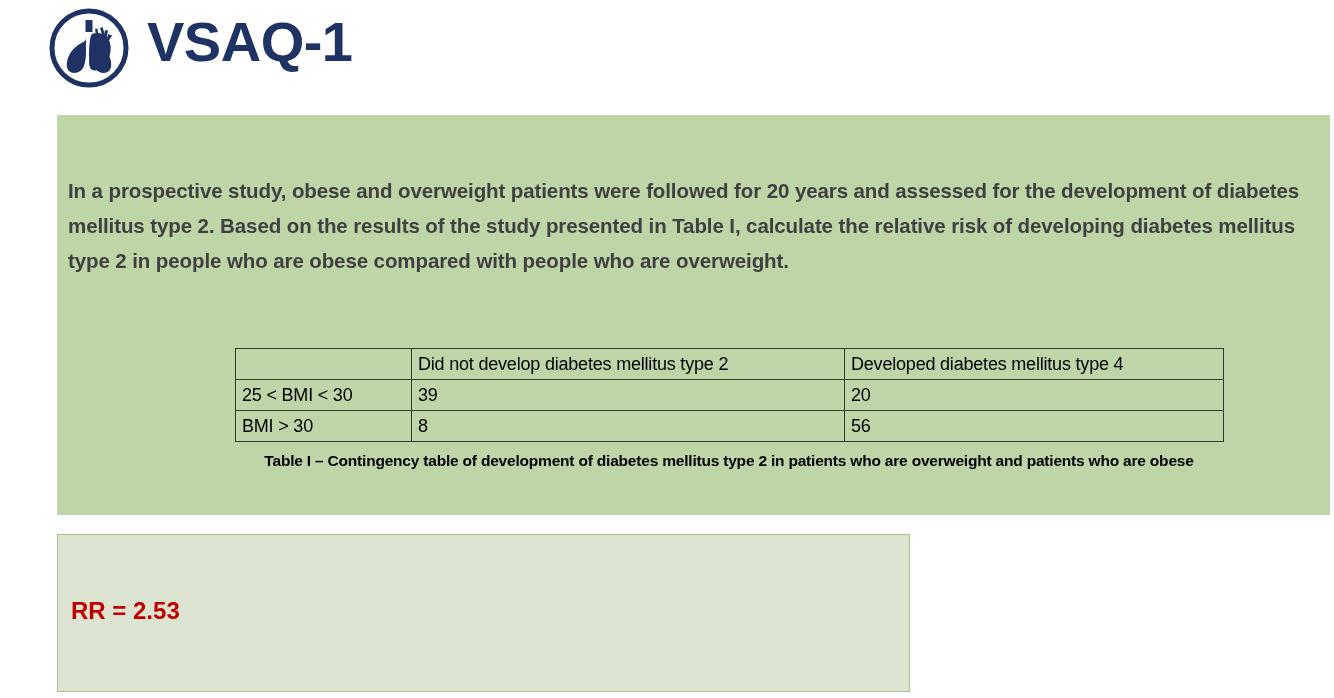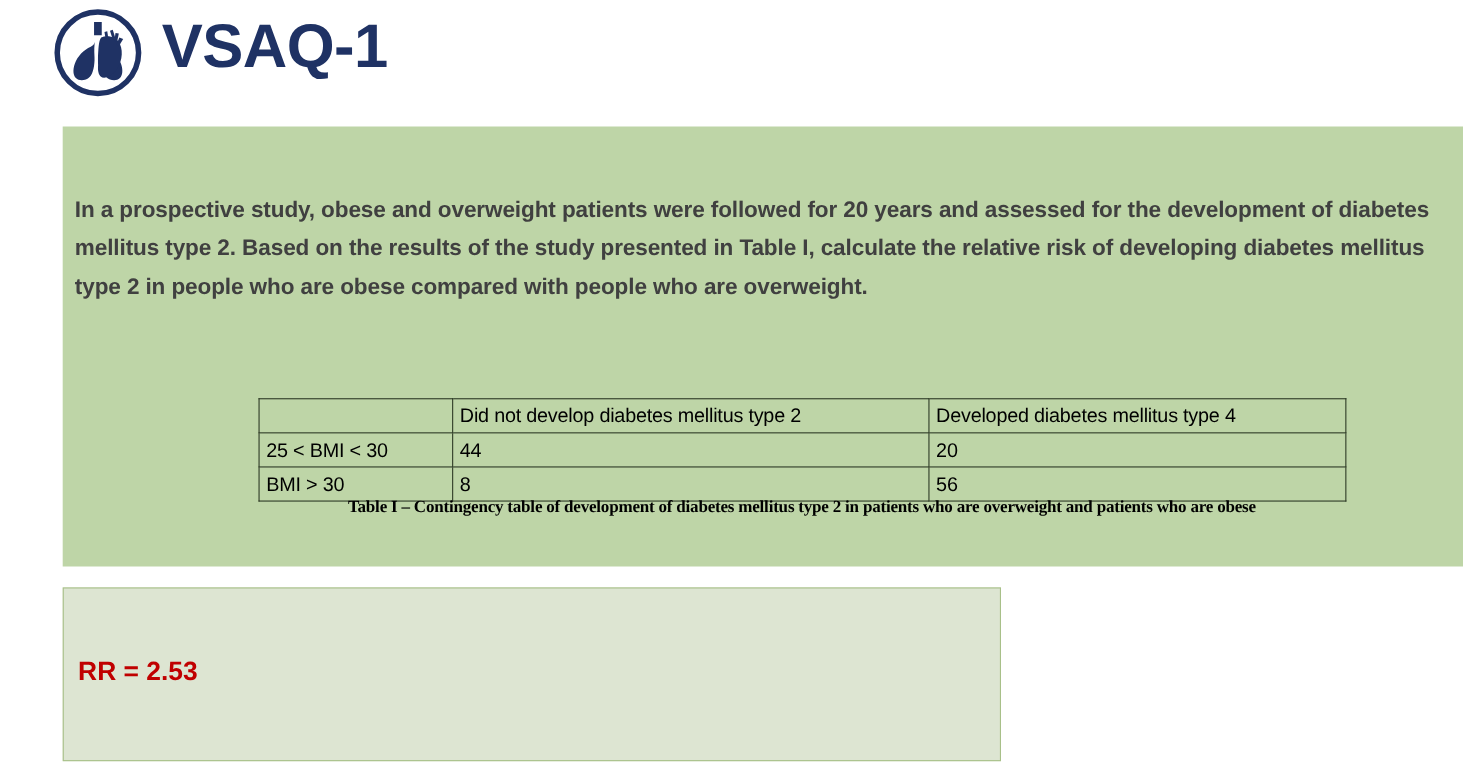--- a/index.html
+++ b/index.html
@@ -66,21 +66,21 @@
     color: #404040;
     line-height: 35px;
     text-align: left;
     letter-spacing: -0.1px;
   }
 
   
   #contingency-table {
     position: absolute;
     left: 178px;
-    top: 247px;
+    top: 233px;
     width: 988px;
     border-collapse: collapse;
     table-layout: fixed;
   }
   #contingency-table td {
     border: 1.3px solid #2e3b26;
     font-family: "Liberation Sans", sans-serif;
     font-size: 18px;
     font-weight: normal;
     color: #000000;
@@ -94,21 +94,21 @@
   }
   .col-label  { width: 176px; }
   .col-nodev  { width: 433px; }
   .col-dev    { width: 379px; }
 
   #table-caption {
     position: absolute;
     left: 178px;
     top: 332px;
     width: 988px;
-    font-family: Liberation Serif, serif;
+    font-family: Liberation Sans, sans-serif;
     font-size: 15.5px;
     font-weight: bold;
     color: #000000;
     text-align: center;
     line-height: 28px;
     letter-spacing: -0.2px;
   }
 
   
   #answer-box {
@@ -174,21 +174,21 @@
         <col class="col-dev">
     </colgroup>
     <tbody>
       <tr>
         <td></td>
         <td>Did not develop diabetes mellitus type 2</td>
         <td>Developed diabetes mellitus type 4</td>
       </tr>
       <tr>
         <td>25 &lt; BMI &lt; 30</td>
-        <td>44</td>
+        <td>39</td>
         <td>20</td>
       </tr>
       <tr>
         <td>BMI &gt; 30</td>
         <td>8</td>
         <td>56</td>
       </tr>
     </tbody>
   </table>
 

